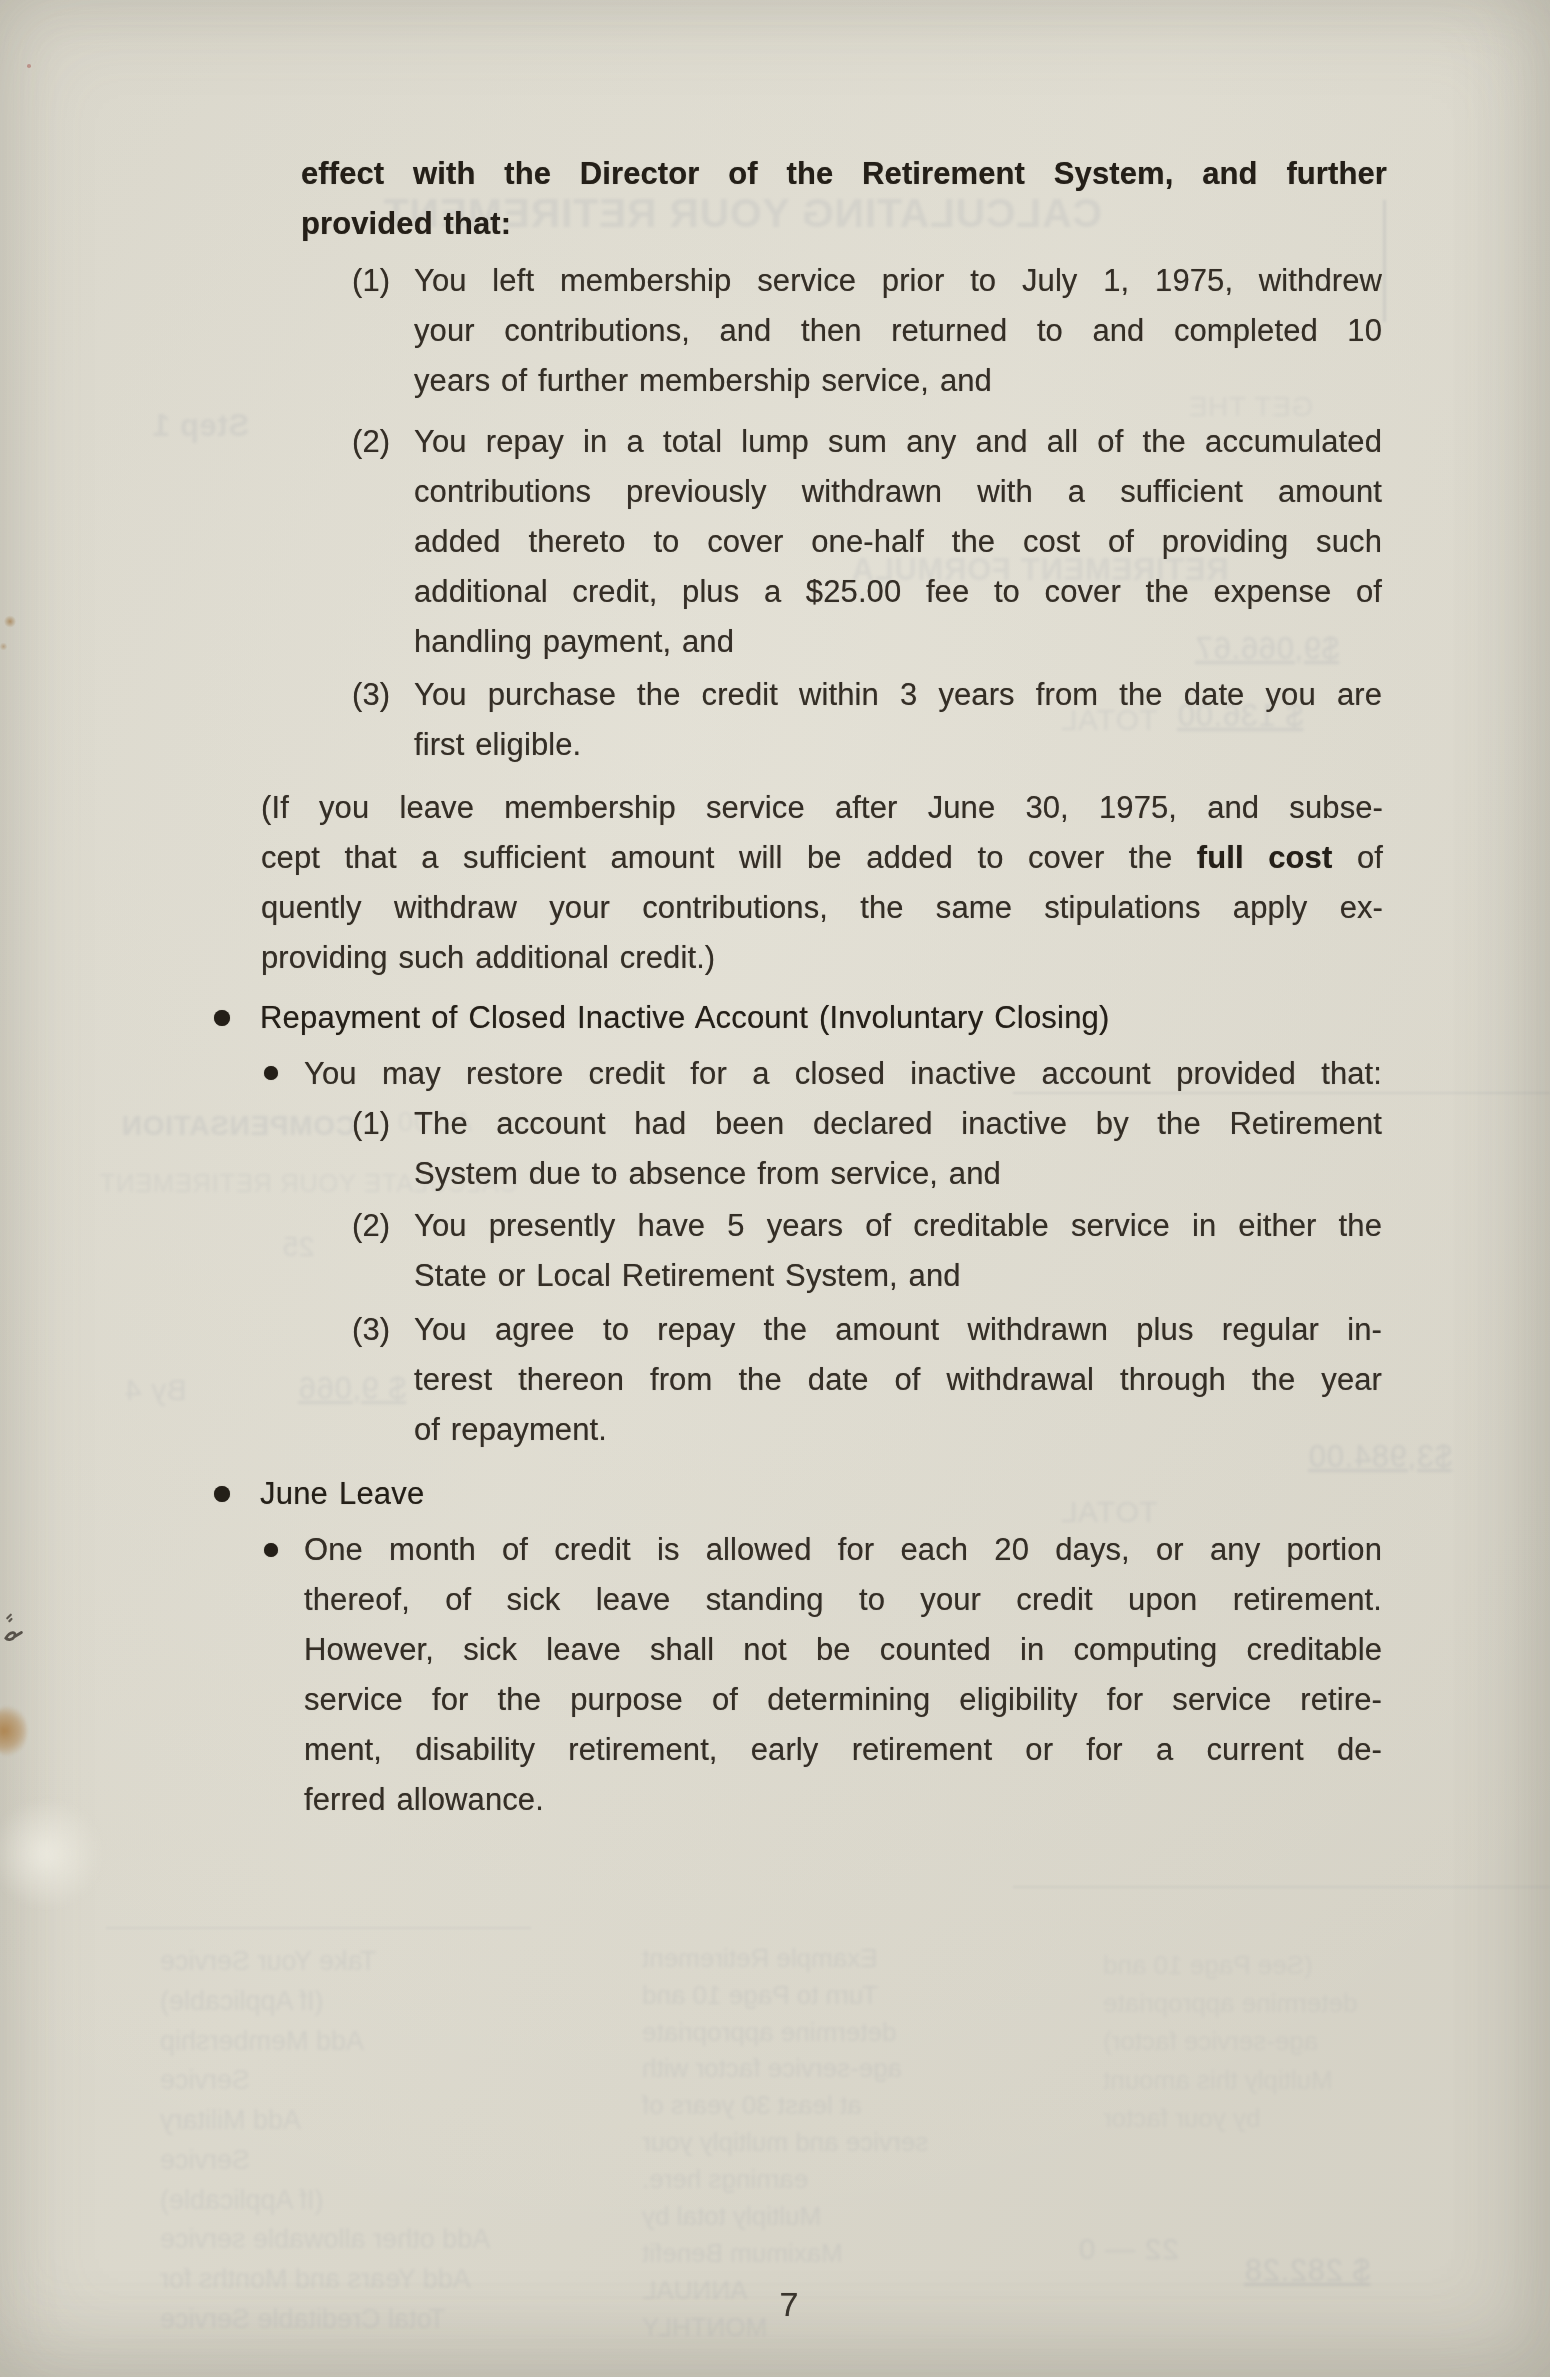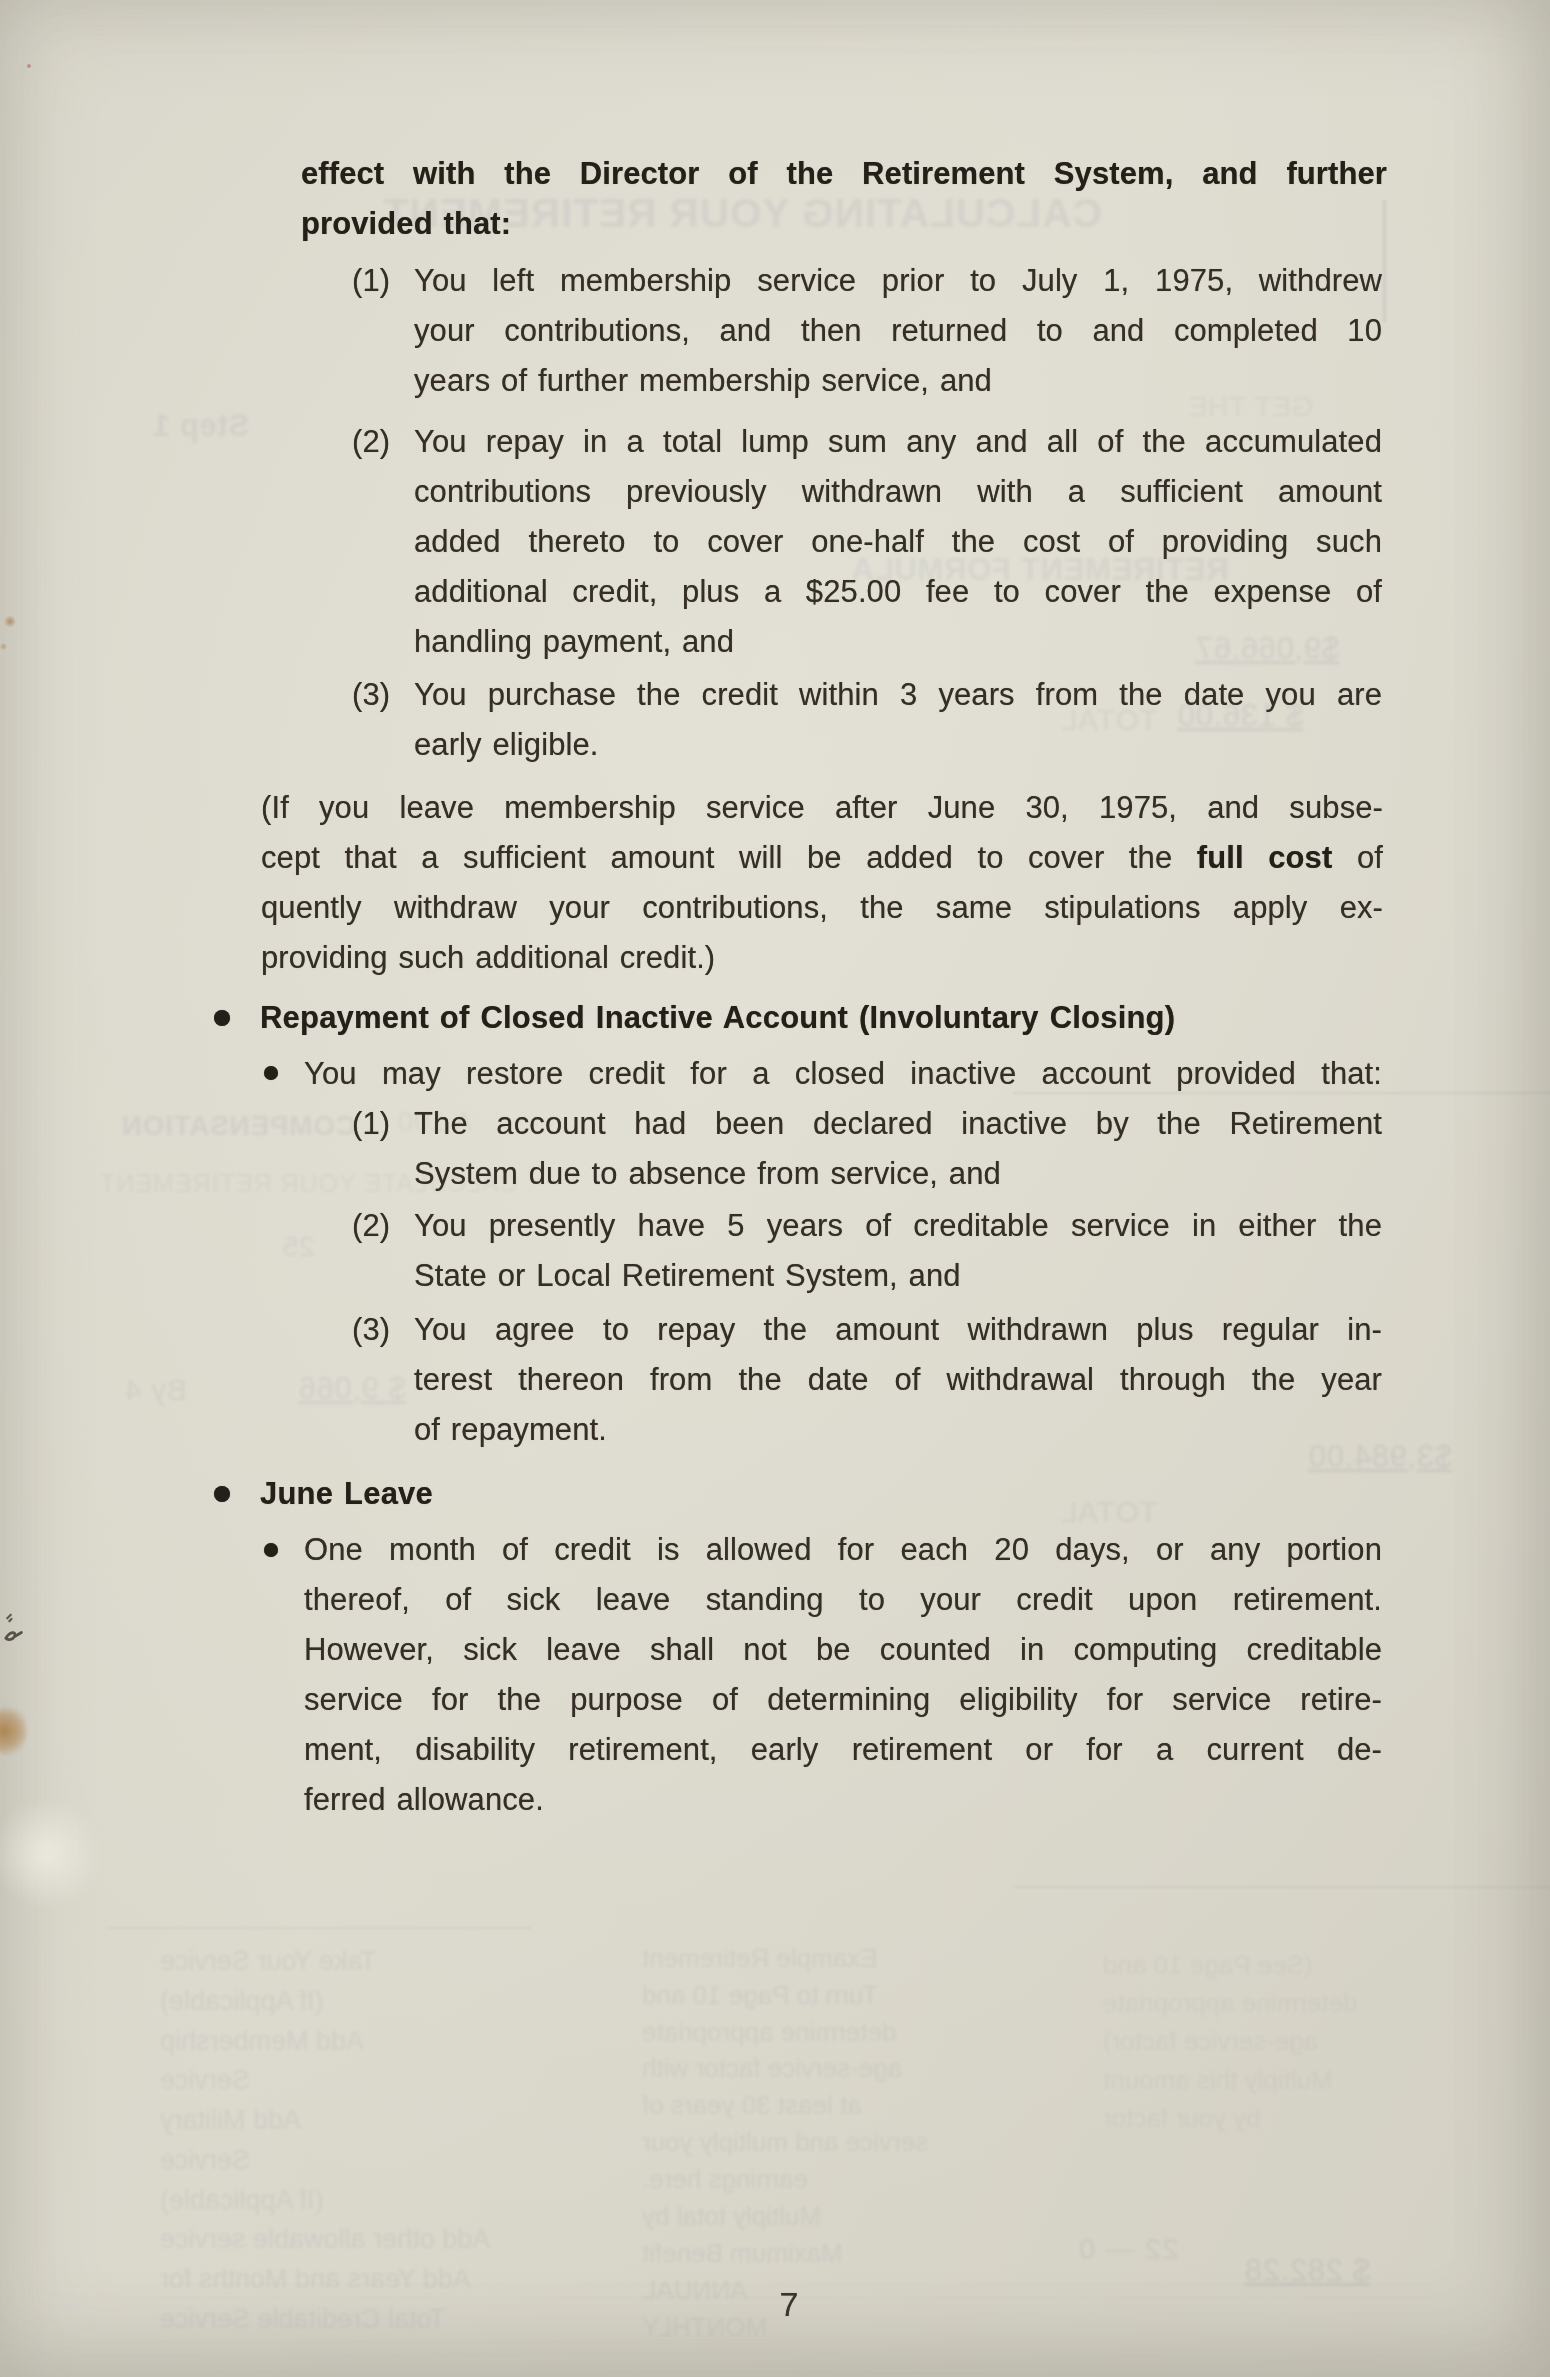--- a/index.html
+++ b/index.html
@@ -51,21 +51,21 @@
   }
   .jl{text-align:justify;text-align-last:justify;}
   .last{text-align:justify;text-align-last:left;}
   .bold{font-weight:700;color:#241f18;text-shadow:0 0 0.7px rgba(36,31,24,.6);}
   .item{left:352px;width:1030px;}
   .item .num{position:absolute;left:0;top:0;height:50px;line-height:50px;font-size:31px;letter-spacing:0.1px;text-shadow:0 0 0.7px rgba(52,46,38,.55);}
   .item .lines{margin-left:62px;}
   .bullet{position:absolute;border-radius:50%;background:#241f18;box-shadow:0 0 0.7px rgba(36,31,24,.7);}
   .b1{width:16.3px;height:16.3px;}
   .b2{width:14px;height:14px;}
-  .heading-line{height:50px;line-height:50px;font-size:31px;font-weight:700;color:#241f18;white-space:nowrap;letter-spacing:0.2px;word-spacing:2.1px;text-shadow:0 0 0.7px rgba(36,31,24,.6);}
+  .heading-line{height:50px;line-height:50px;font-size:31px;font-weight:400;color:#241f18;white-space:nowrap;letter-spacing:0.2px;word-spacing:2.1px;text-shadow:0 0 0.7px rgba(36,31,24,.6);}
   .page-number{
     position:absolute;left:0;top:2285px;width:1550px;padding-left:28px;box-sizing:border-box;
     text-align:center;font-size:34px;color:#3a352e;z-index:3;
     text-shadow:0 0 0.7px rgba(58,53,46,.6);
   }
 </style>
 </head>
 <body>
 
 <div class="page">
@@ -156,21 +156,21 @@
         <div class="line jl">added thereto to cover one-half the cost of providing such</div>
         <div class="line jl">additional credit, plus a $25.00 fee to cover the expense of</div>
         <div class="line last">handling payment, and</div>
       </div>
     </div>
 
     <div class="block item" style="top:670px;">
       <span class="num">(3)</span>
       <div class="lines">
         <div class="line jl">You purchase the credit within 3 years from the date you are</div>
-        <div class="line last">early eligible.</div>
+        <div class="line last">first eligible.</div>
       </div>
     </div>
 
     <div class="block" style="left:261px;top:783px;width:1122px;">
       <div class="line jl">(If you leave membership service after June 30, 1975, and subse-</div>
       <div class="line jl"><span>cept that a sufficient amount will be added to cover the </span><span class="bold">full cost</span><span> of</span></div>
       <div class="line jl">quently withdraw your contributions, the same stipulations apply ex-</div>
       <div class="line last">providing such additional credit.)</div>
     </div>
 

